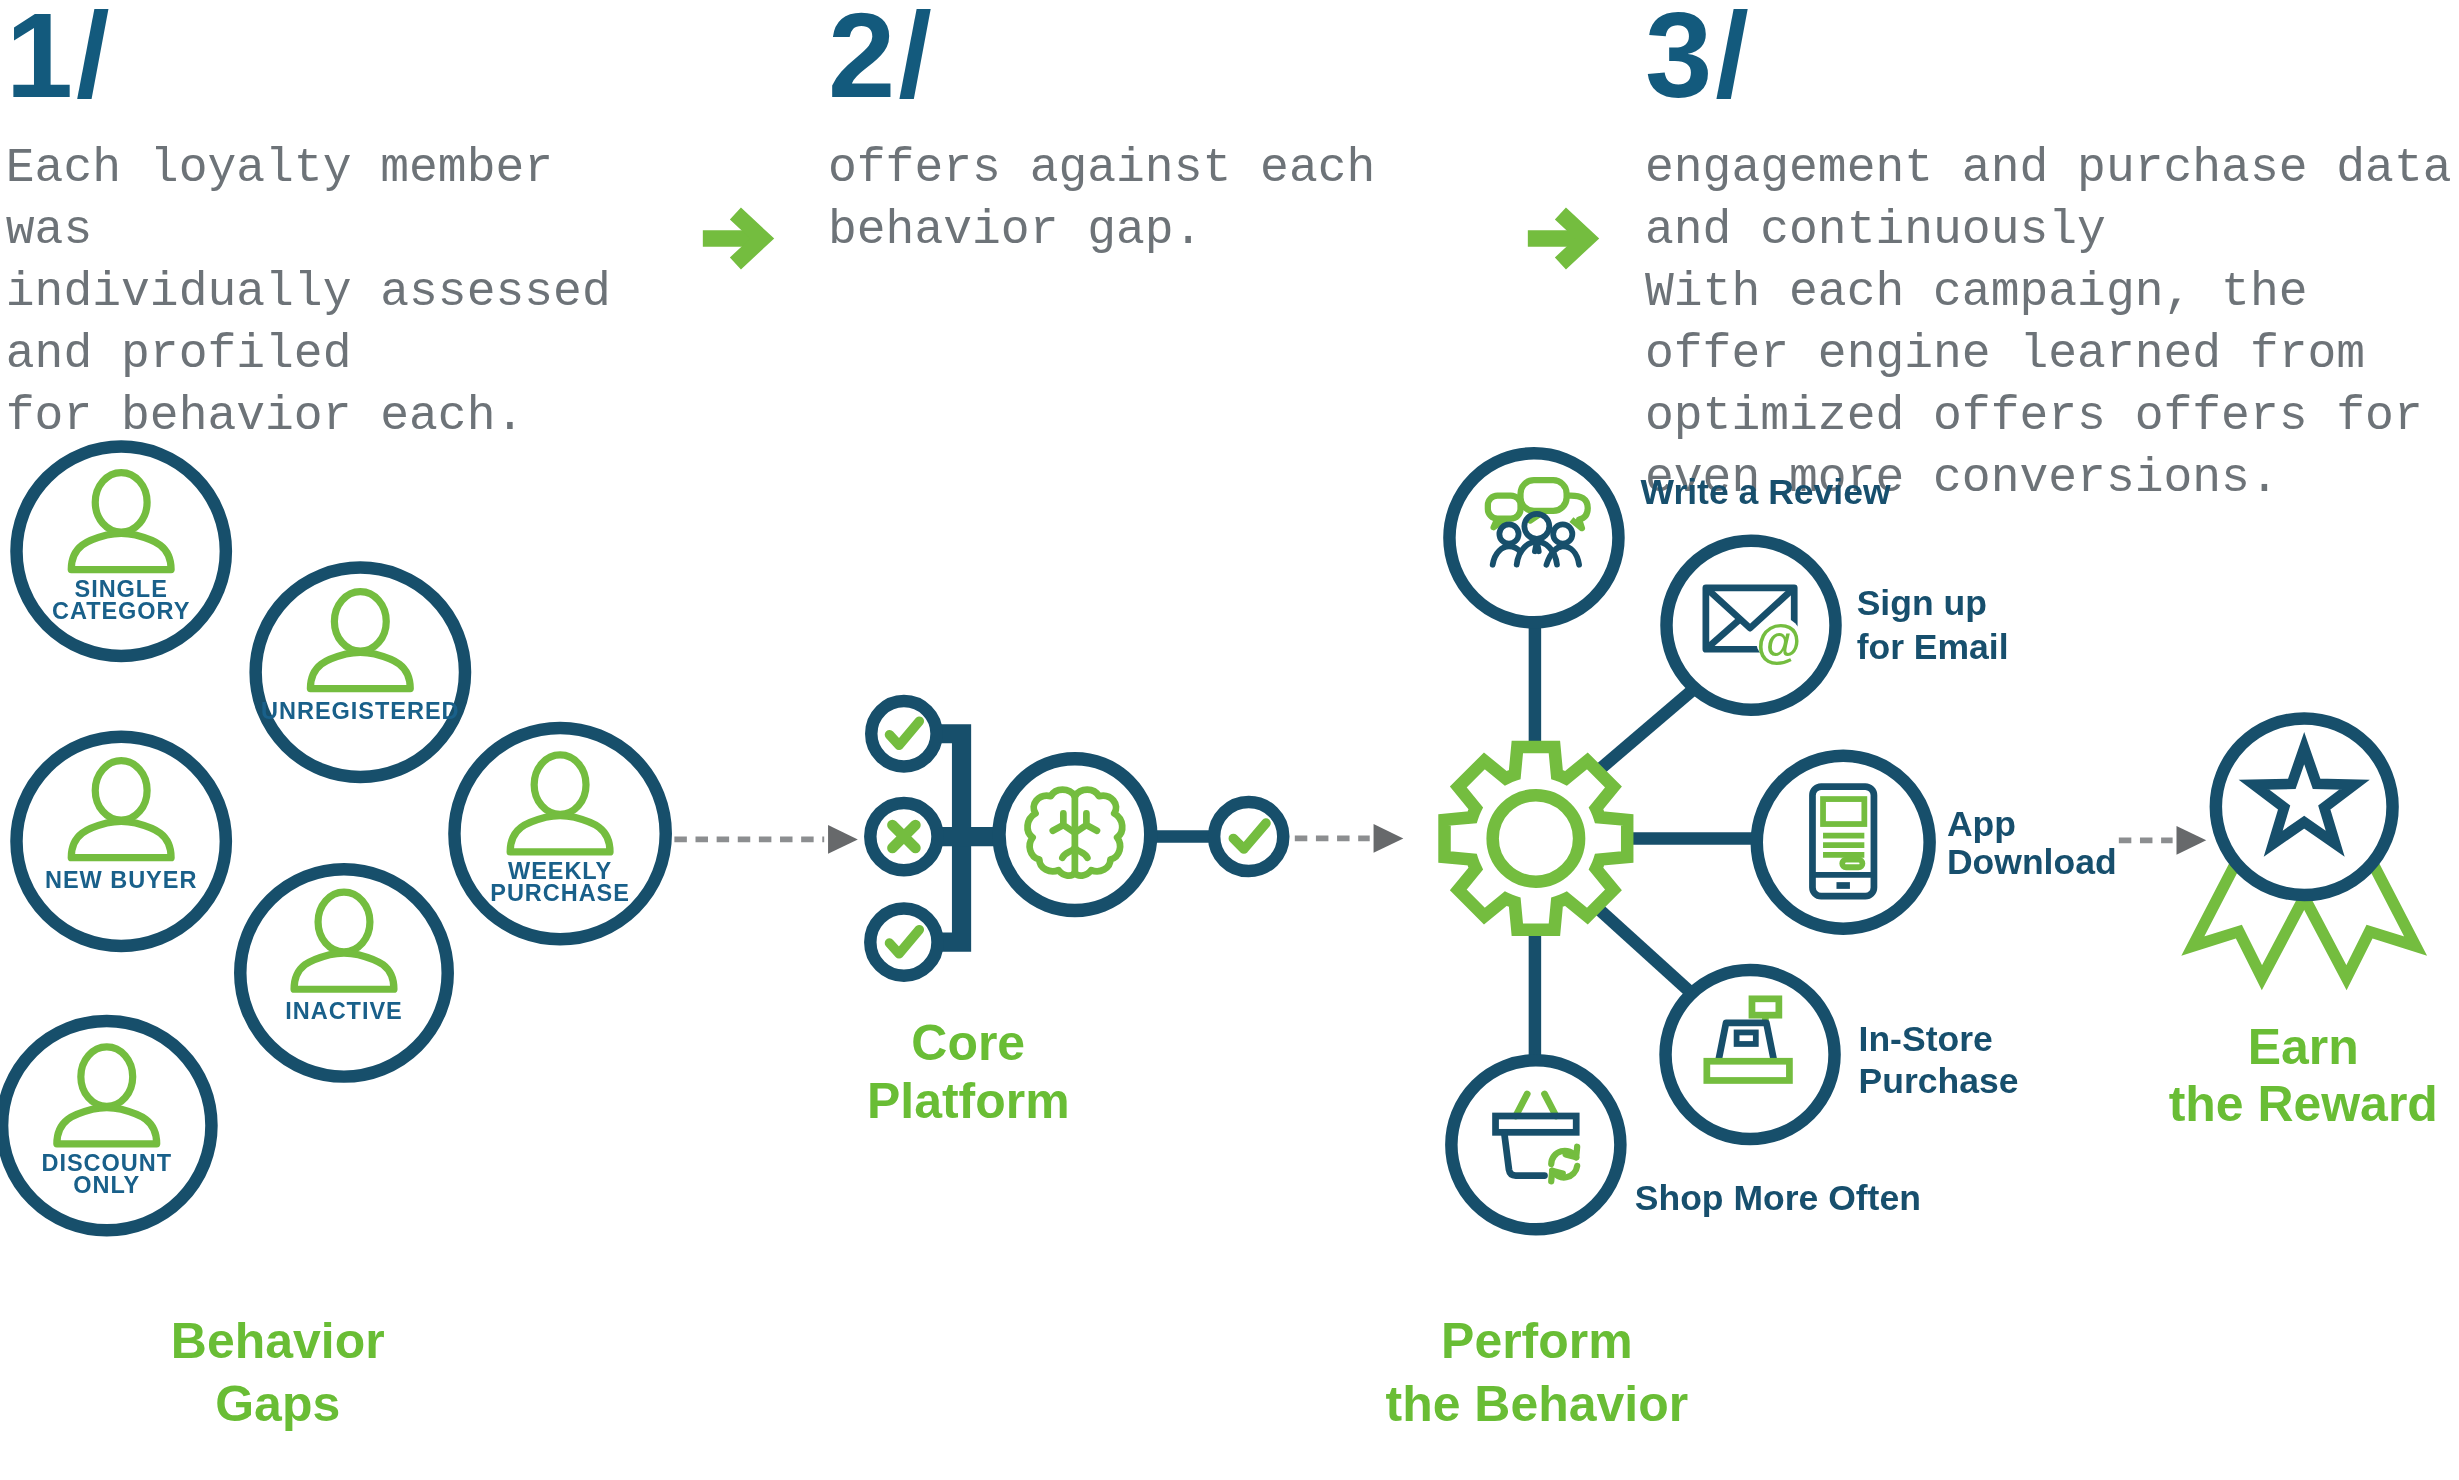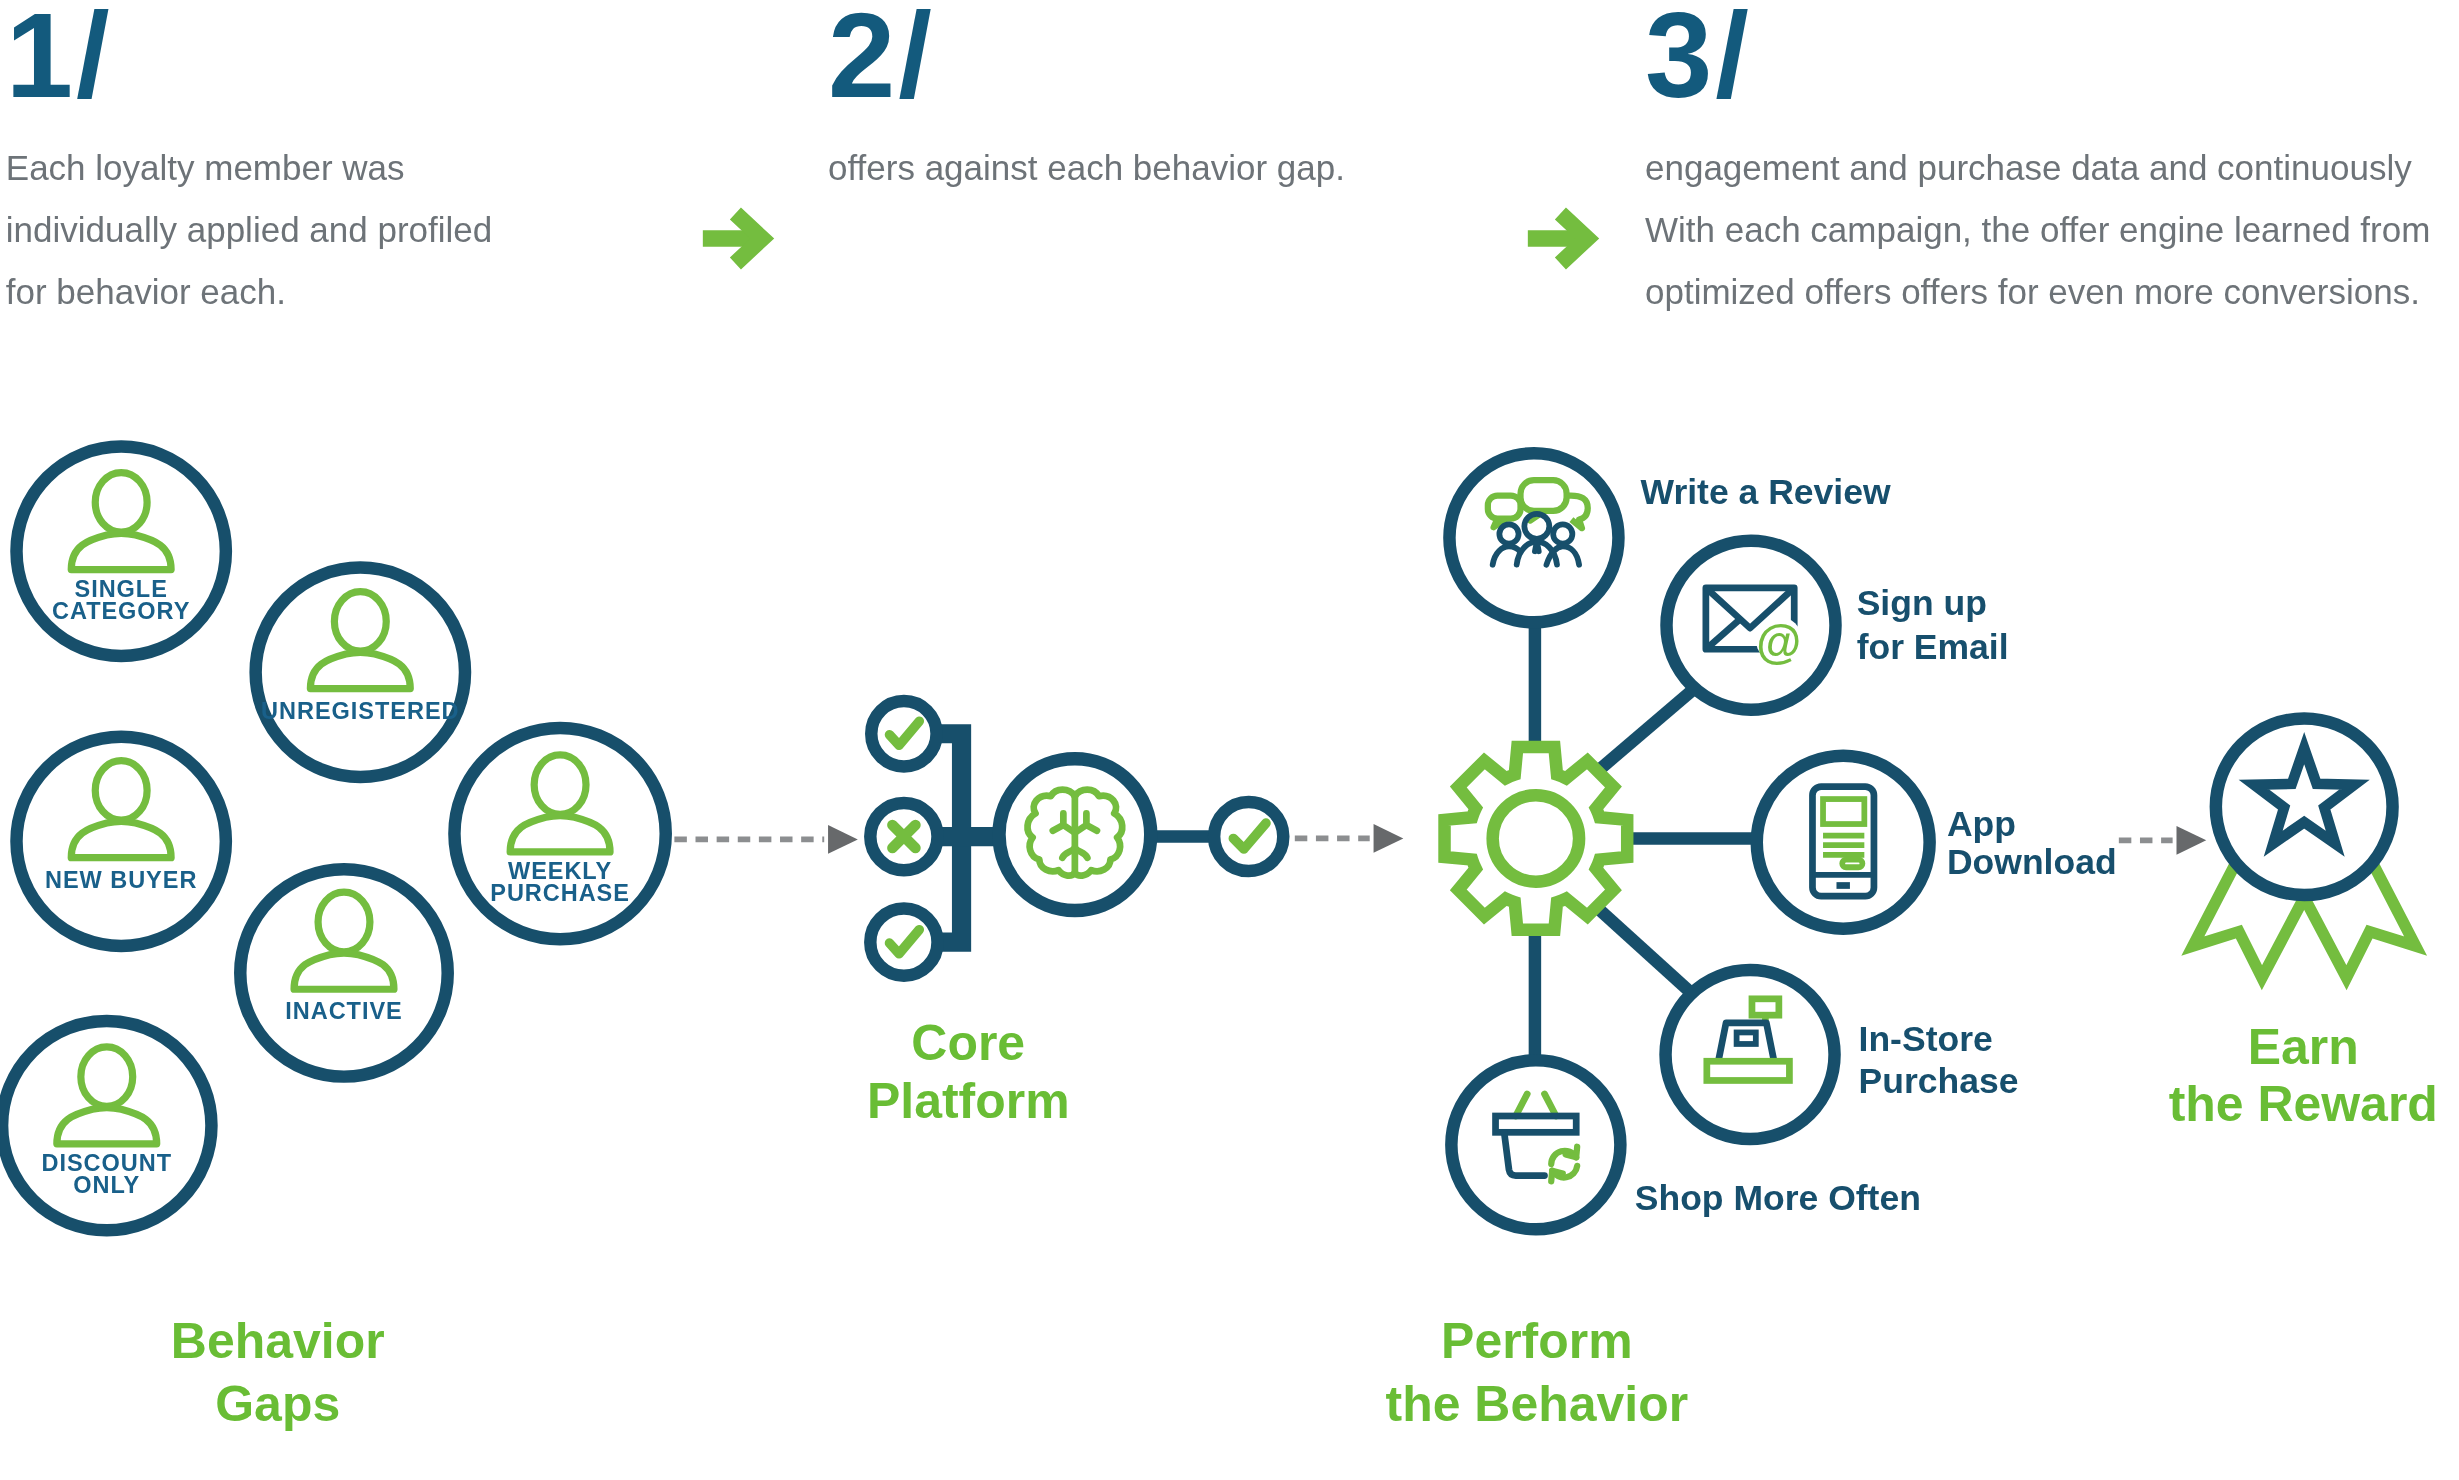--- a/index.html
+++ b/index.html
@@ -3,40 +3,40 @@
 <meta charset="utf-8">
 <style>
   html,body{margin:0;padding:0;background:#fff;}
   #stage{position:relative;width:2459px;height:1480px;background:#ffffff;overflow:hidden;
          font-family:"Liberation Sans","DejaVu Sans",sans-serif;}
   .step{position:absolute;top:0;}
   #step1{left:5.8px;width:634px;}
   #step2{left:828px;width:663px;}
   #step3{left:1645px;width:812px;}
   .step-number{font-size:121px;line-height:110px;font-weight:700;color:#135a7d;letter-spacing:2.9px;}
-  .step-text{margin-top:27px;font-size:35px;line-height:62px;color:#6d7378;font-weight:400;}
+  .step-text{margin-top:27px;font-size:48px;line-height:62px;color:#6d7378;font-weight:400;font-family:Liberation Mono, monospace;}
   .flow-arrow{position:absolute;top:204px;width:96px;height:69px;}
   #arrow1{left:697px;}
   #arrow2{left:1522px;}
   svg text{font-family:"Liberation Sans","DejaVu Sans",sans-serif;}
   .cap-label{font-size:24.5px;font-weight:700;fill:#19608a;letter-spacing:1px;text-anchor:middle;}
   .side-label{font-size:37px;font-weight:700;fill:#174f6d;}
   .green-title{font-size:52px;font-weight:700;fill:#69bd35;text-anchor:middle;}
   #diagram{position:absolute;left:0;top:0;}
 </style>
 </head>
 <body>
 
 <div id="stage">
 
   <div class="step" id="step1">
     <div class="step-number">1/</div>
     <div class="step-text">
       <div>Each loyalty member was</div>
-      <div>individually applied and profiled</div>
+      <div>individually assessed and profiled</div>
       <div>for behavior each.</div>
     </div>
   </div>
   <svg class="flow-arrow" id="arrow1" viewBox="0 0 100 72">
     <path d="M 6 36 H 62" stroke="#74bd3f" stroke-width="17" fill="none"></path>
     <path d="M 40 10 L 68 36 L 40 62" stroke="#74bd3f" stroke-width="17" fill="none" stroke-linejoin="miter"></path>
   </svg>
   <div class="step" id="step2">
     <div class="step-number">2/</div>
     <div class="step-text">

